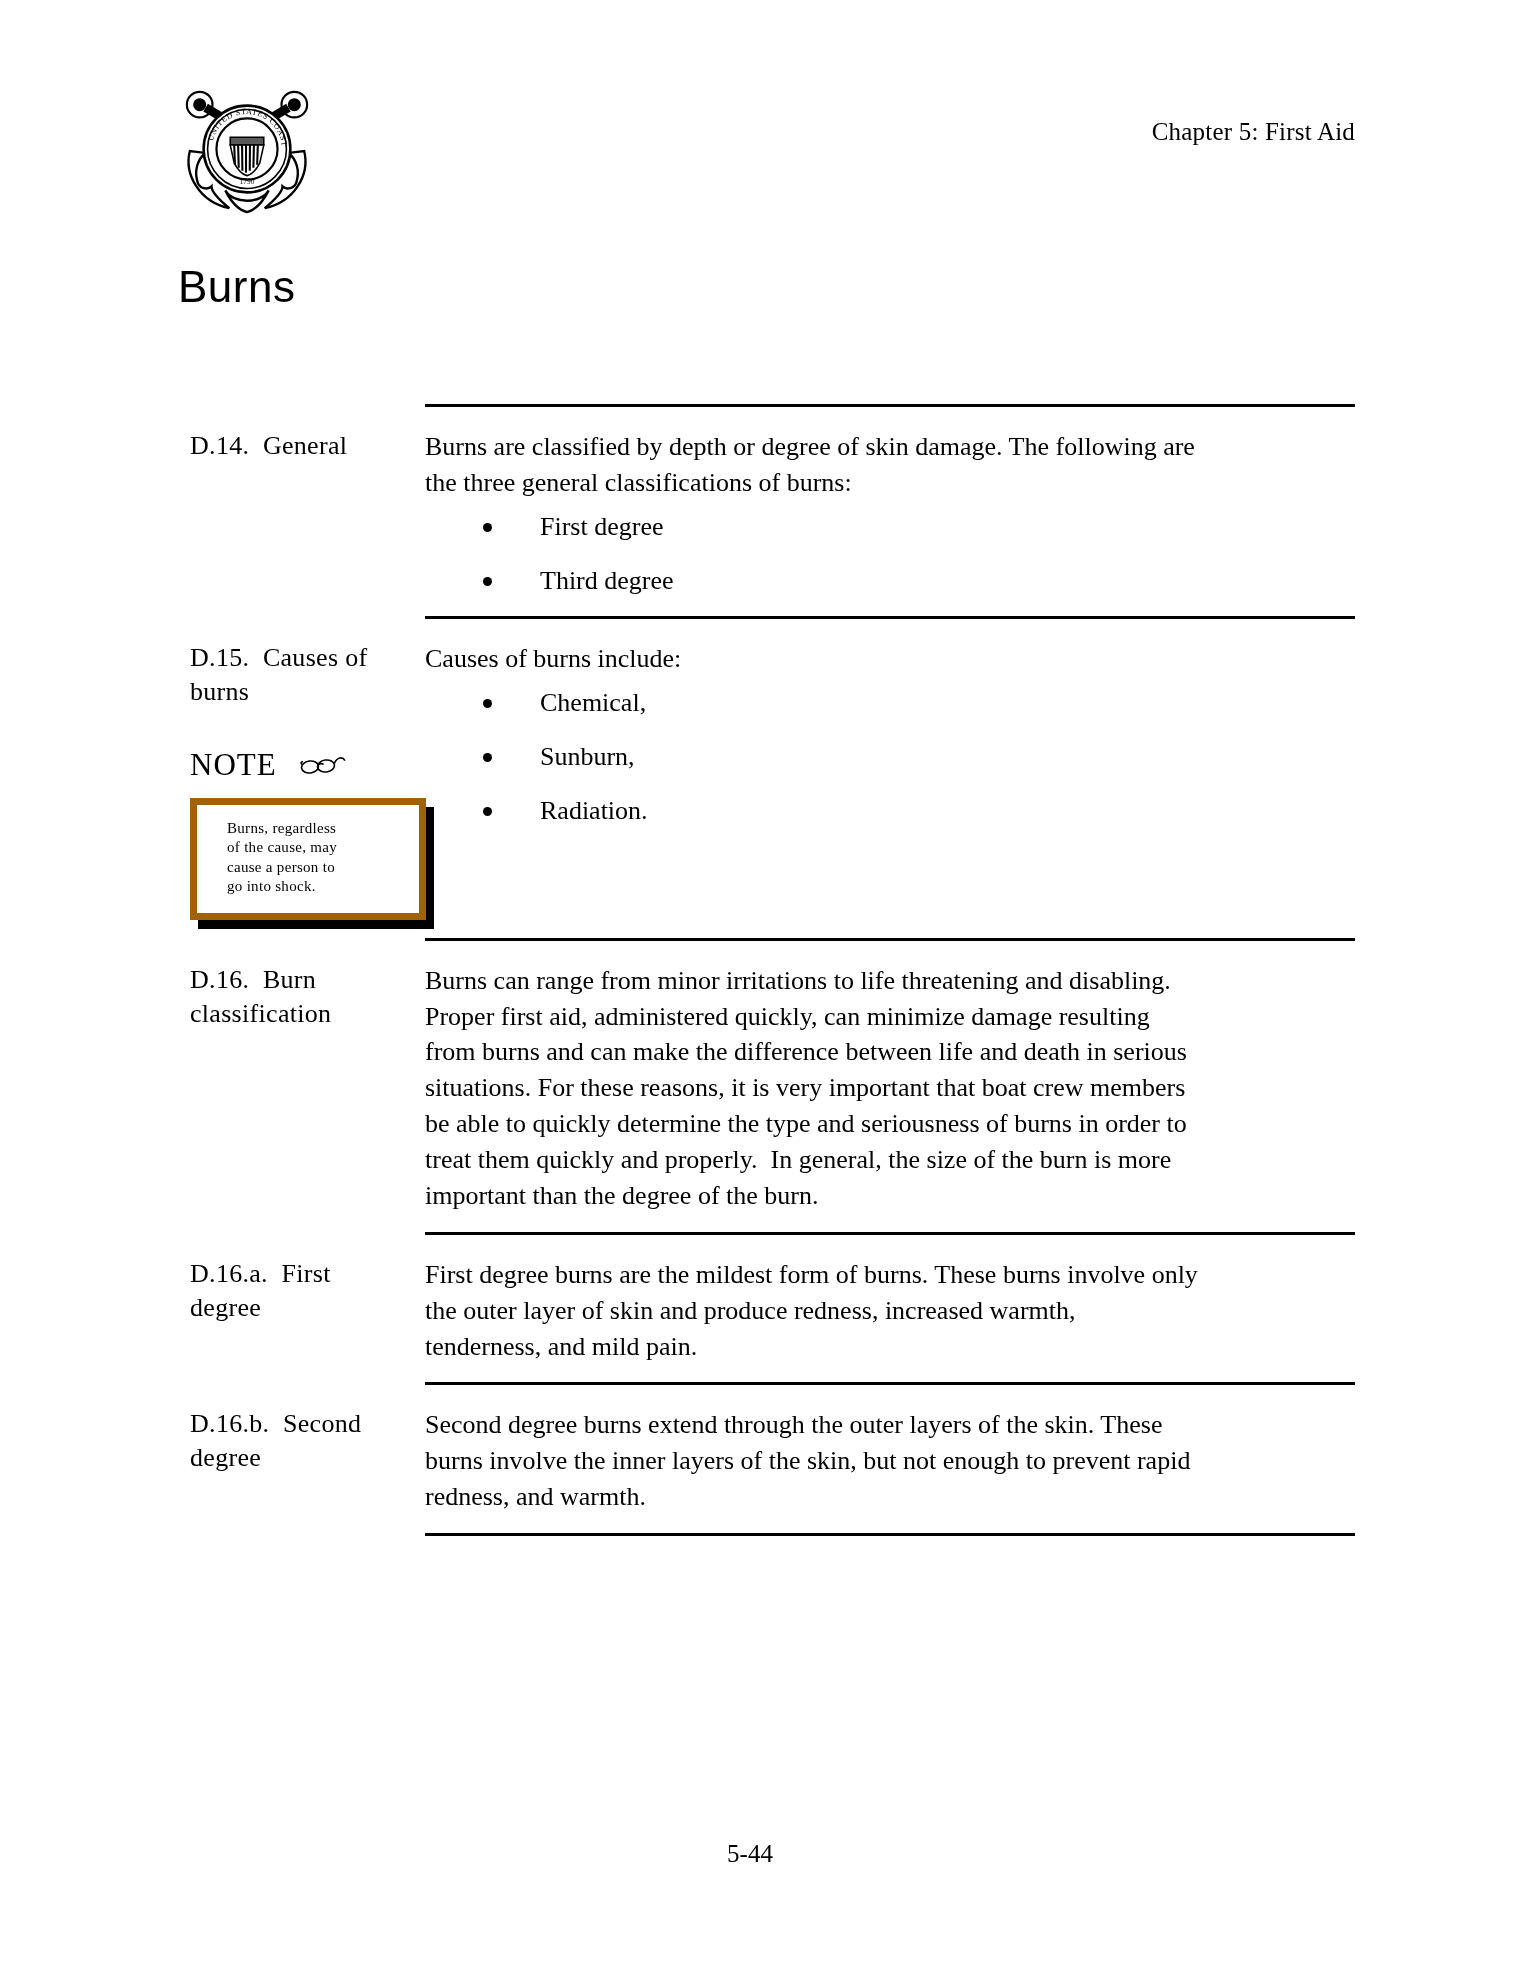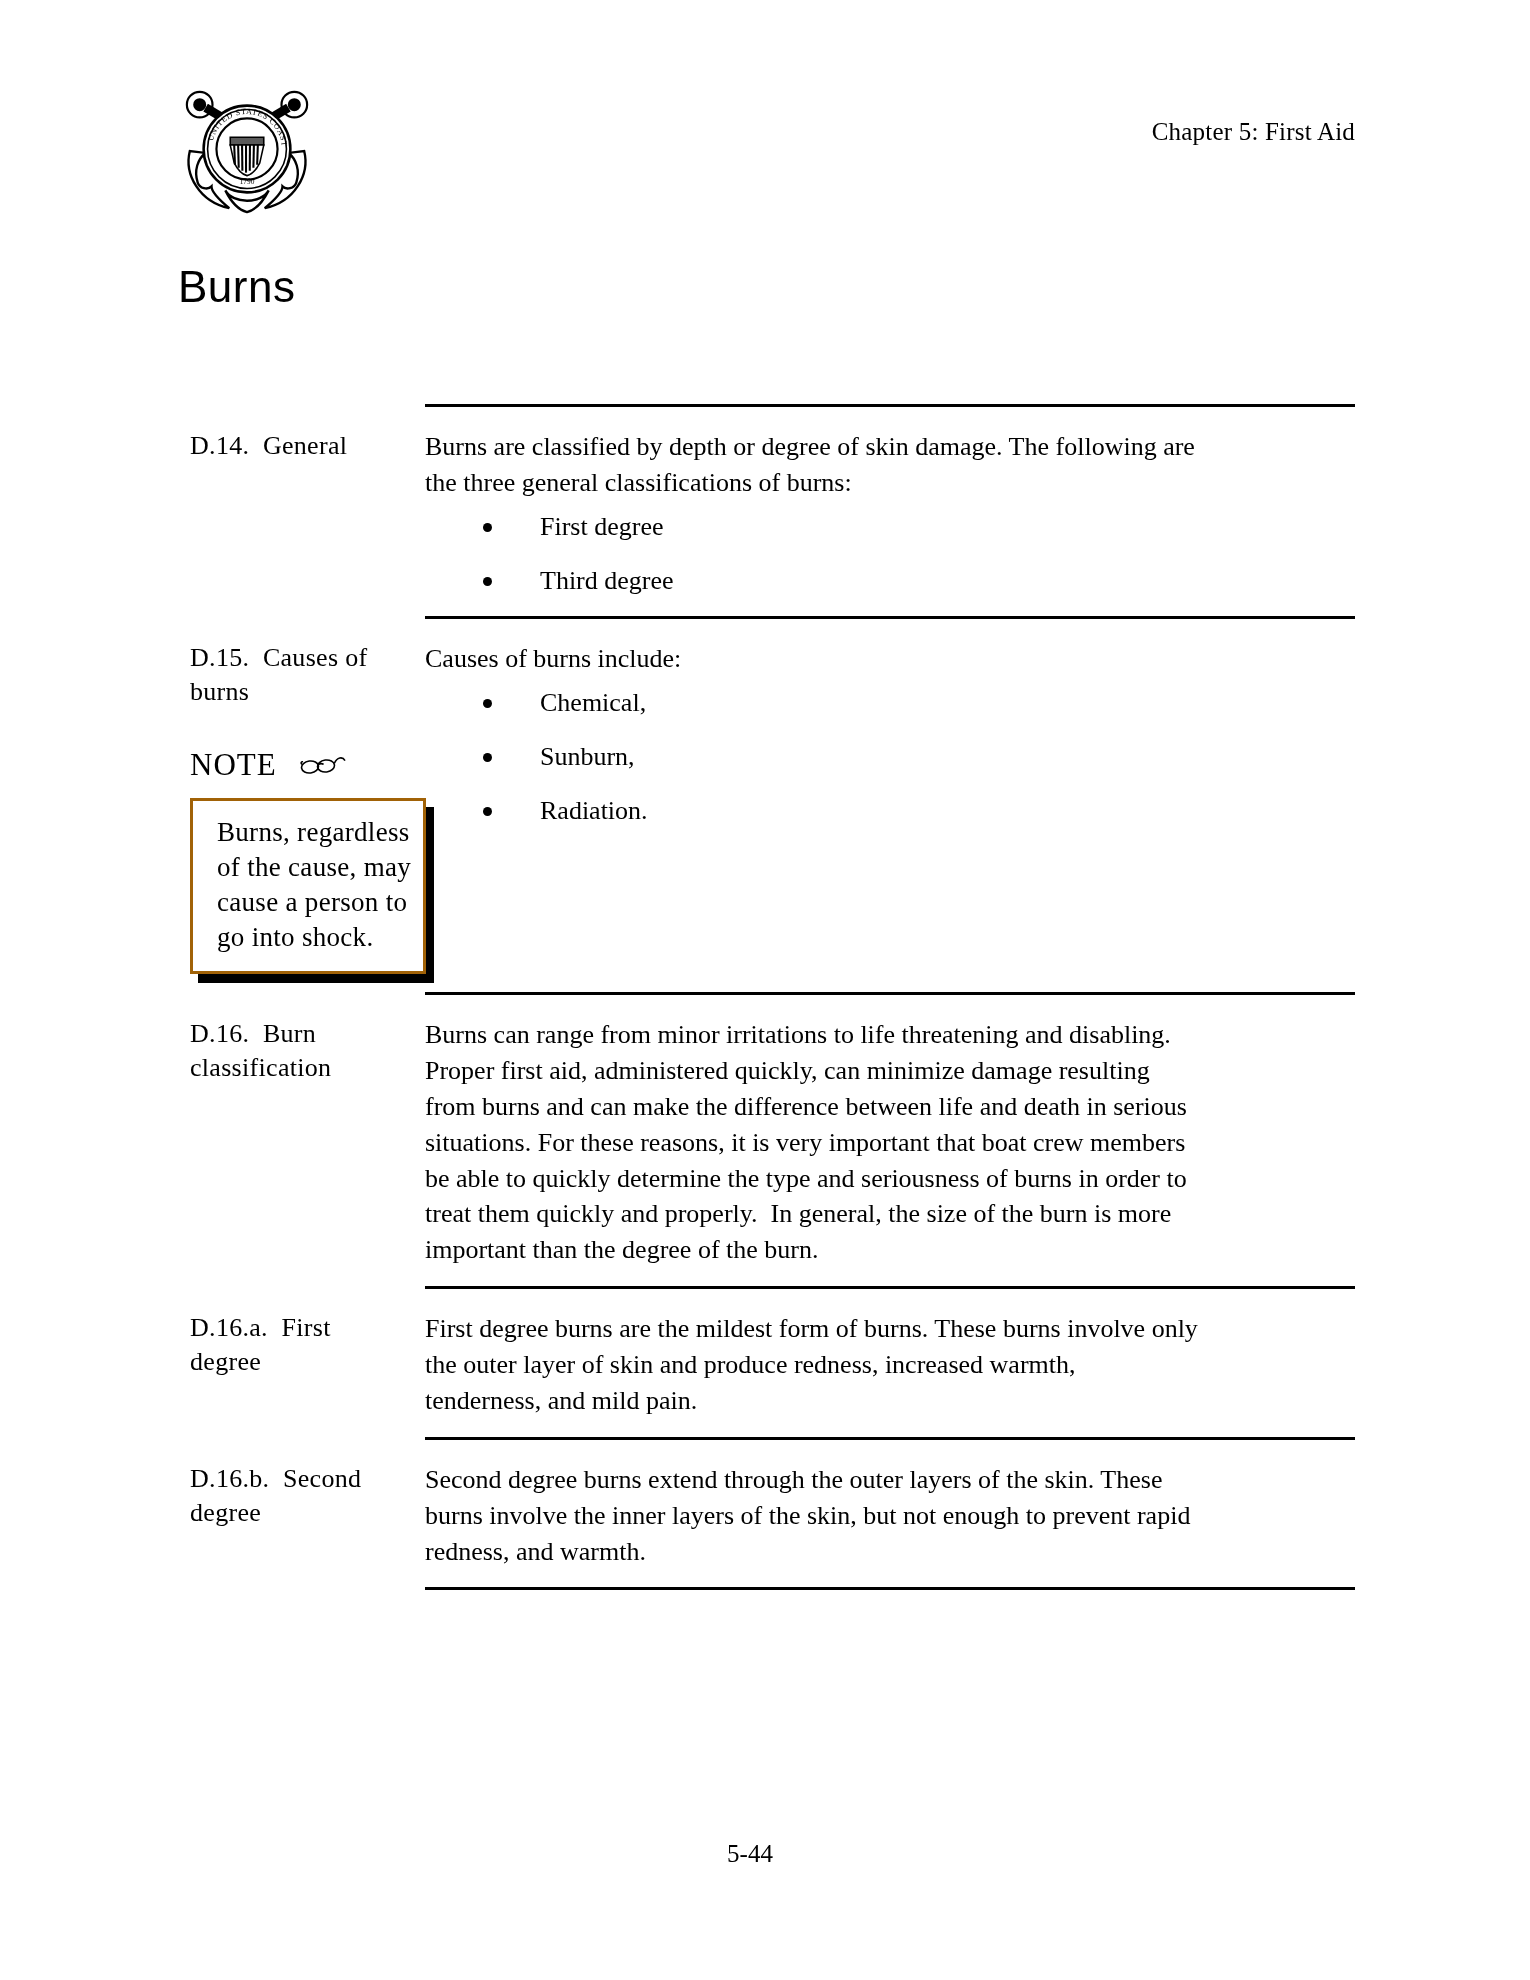--- a/index.html
+++ b/index.html
@@ -173,26 +173,26 @@
     left: 8px;
     top: 9px;
     width: 236px;
     height: 100%;
     background: #000;
     z-index: 0;
   }
   .note-box {
     position: relative;
     z-index: 1;
-    border: 3px solid #a16207;
+    border: 7px solid #a16207;
     background: #fff;
-    padding: 14px 16px 16px 24px;
+    padding: 14px 16px 16px 30px;
     box-sizing: border-box;
     width: 236px;
-    font-size: 27px;
+    font-size: 15px;
     line-height: 1.30;
   }
   .note-box .note-line { display: block; white-space: pre; }
 
   
   .footer {
     position: absolute;
     left: 0;
     top: 1840px;
     width: 1530px;

